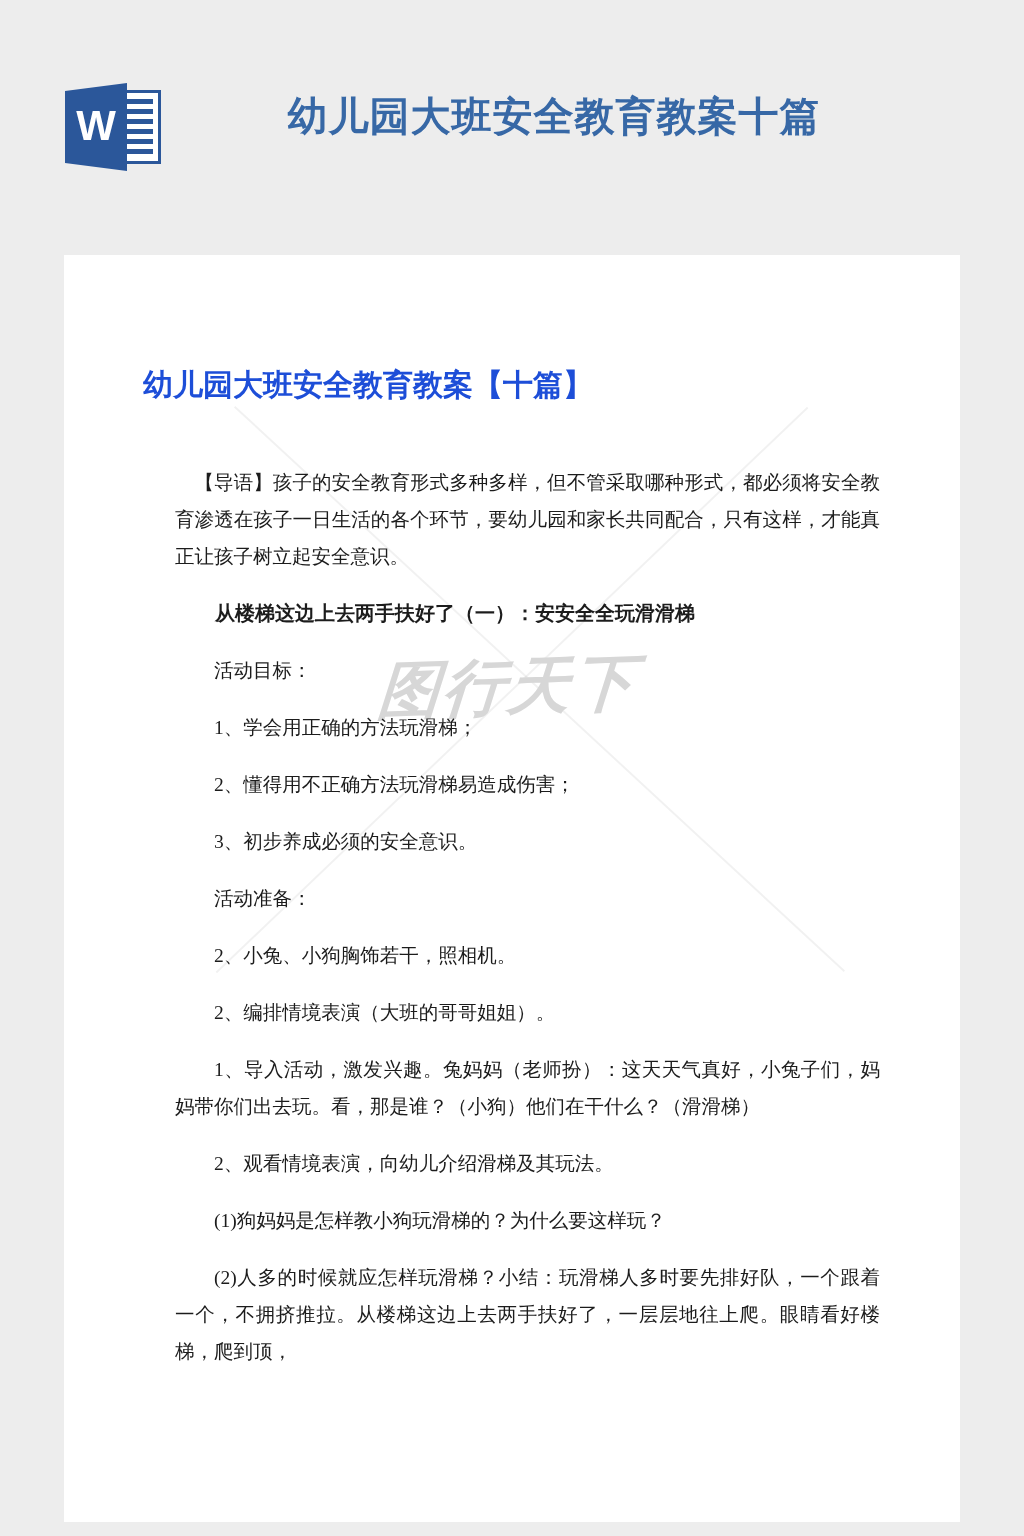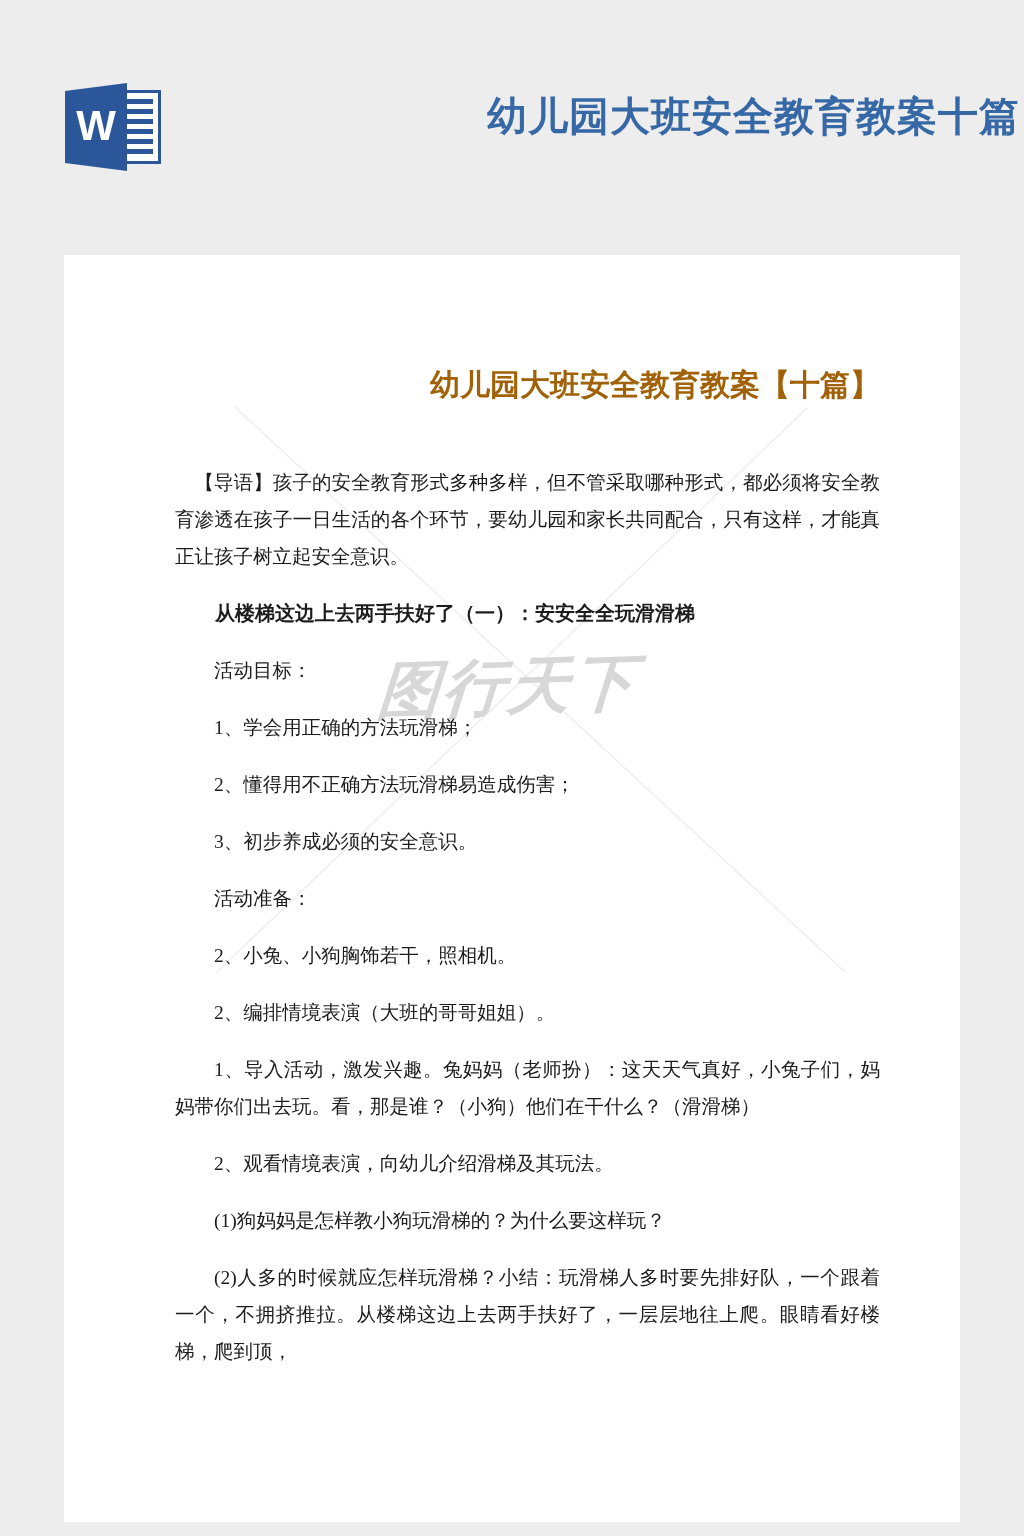--- a/index.html
+++ b/index.html
@@ -33,21 +33,21 @@
     width: 62px; height: 88px;
     background: #2b579a;
     clip-path: polygon(0 9%, 100% 0, 100% 100%, 0 91%);
     display: flex; align-items: center; justify-content: center;
     color: #ffffff;
     font-family: "Liberation Sans", sans-serif;
     font-weight: bold; font-size: 42px;
     padding-bottom: 2px; box-sizing: border-box;
   }
 
-  .header-text { position: absolute; left: 100px; right: 4px; top: 94px; text-align: right; }
+  .header-text { position: absolute; left: 100px; right: 16px; top: 94px; text-align: center; }
   .header-title {
     margin: 0;
     font-family: "Liberation Sans", "DejaVu Sans", sans-serif;
     font-size: 40px; font-weight: bold;
     color: #3768a6;
     line-height: 44px;
     letter-spacing: 1px;
   }
   .header-subtitle {
     margin-top: 15px;
@@ -82,24 +82,24 @@
     z-index: -1;
     font-size: 62px; font-weight: bold; font-style: italic;
     letter-spacing: 3px;
     color: #d7d7d7;
     transform: rotate(-2deg) skewX(-6deg);
     white-space: nowrap;
   }
 
   .doc-title {
     margin: 113px 0 0 0;
-    text-align: right;
+    text-align: left;
     font-size: 30px; font-weight: bold;
     line-height: 34px;
-    color: #a16207;
+    color: #1d4ed8;
   }
 
   .doc-paragraphs { margin-top: 62px; margin-left: 32px; }
   .para {
     margin: 0 0 20px 0;
     font-size: 19.5px;
     line-height: 37px;
     color: #1c1c1c;
     text-align: justify;
     text-indent: 2em;

